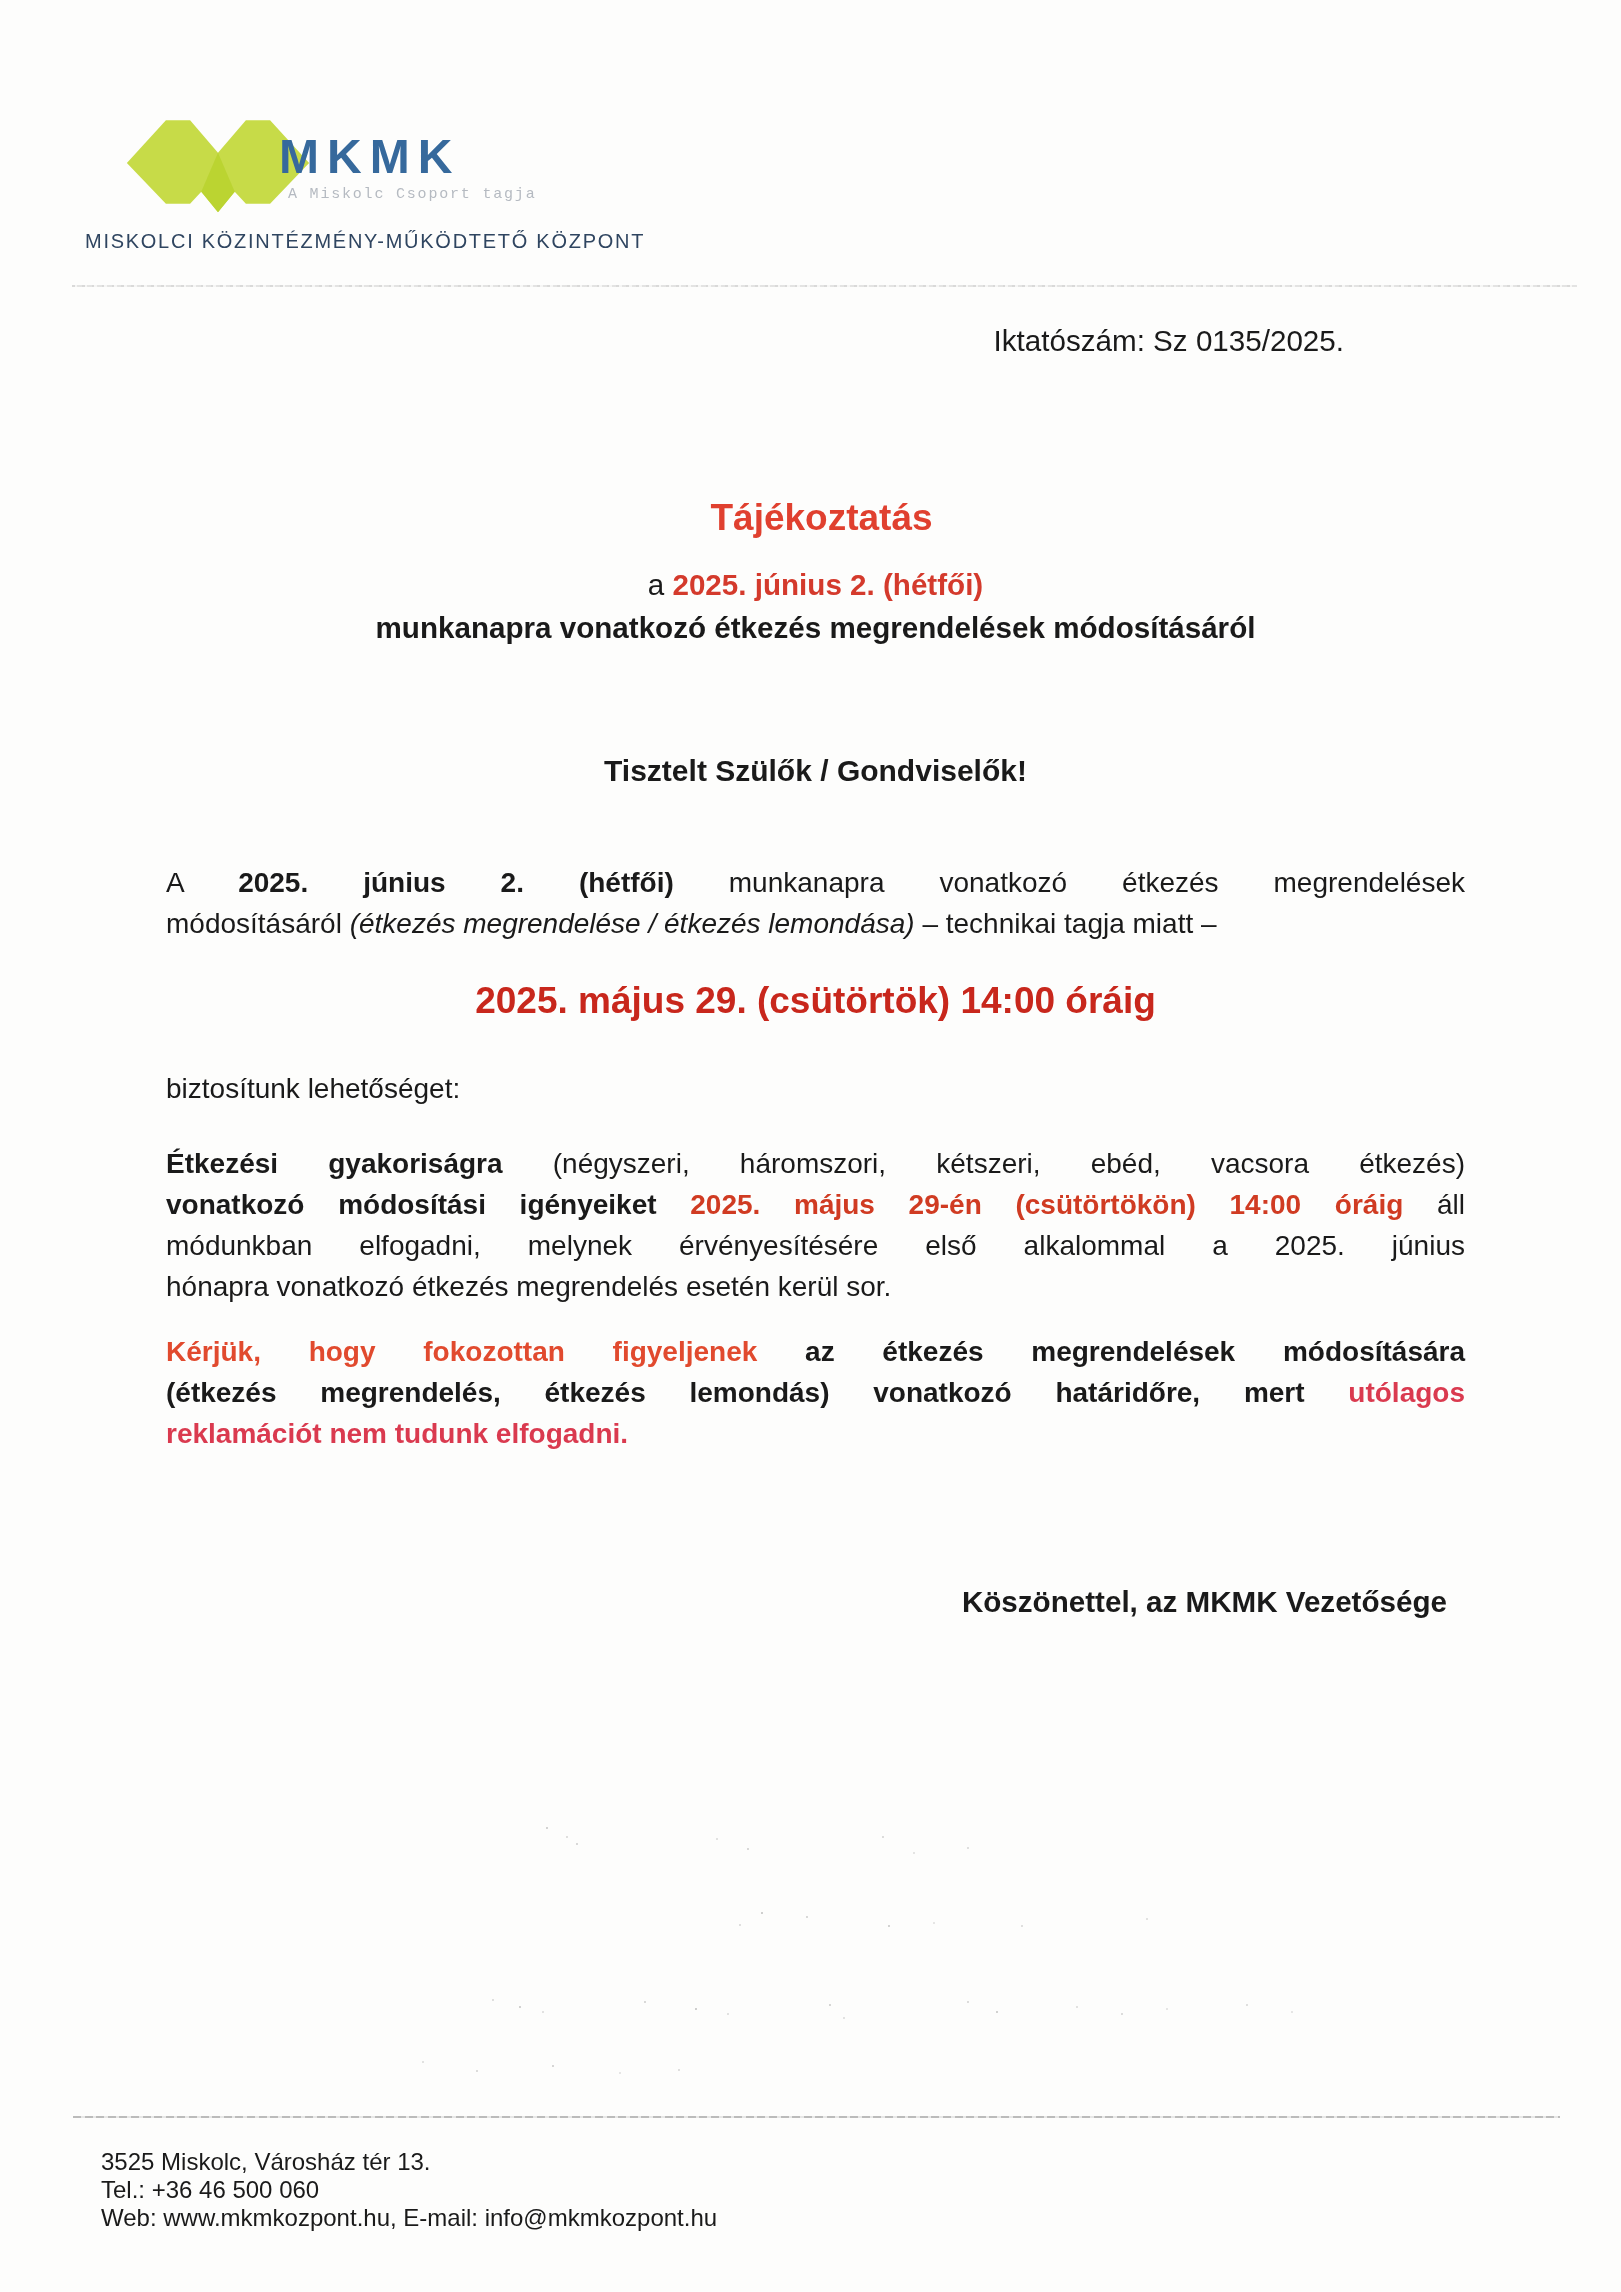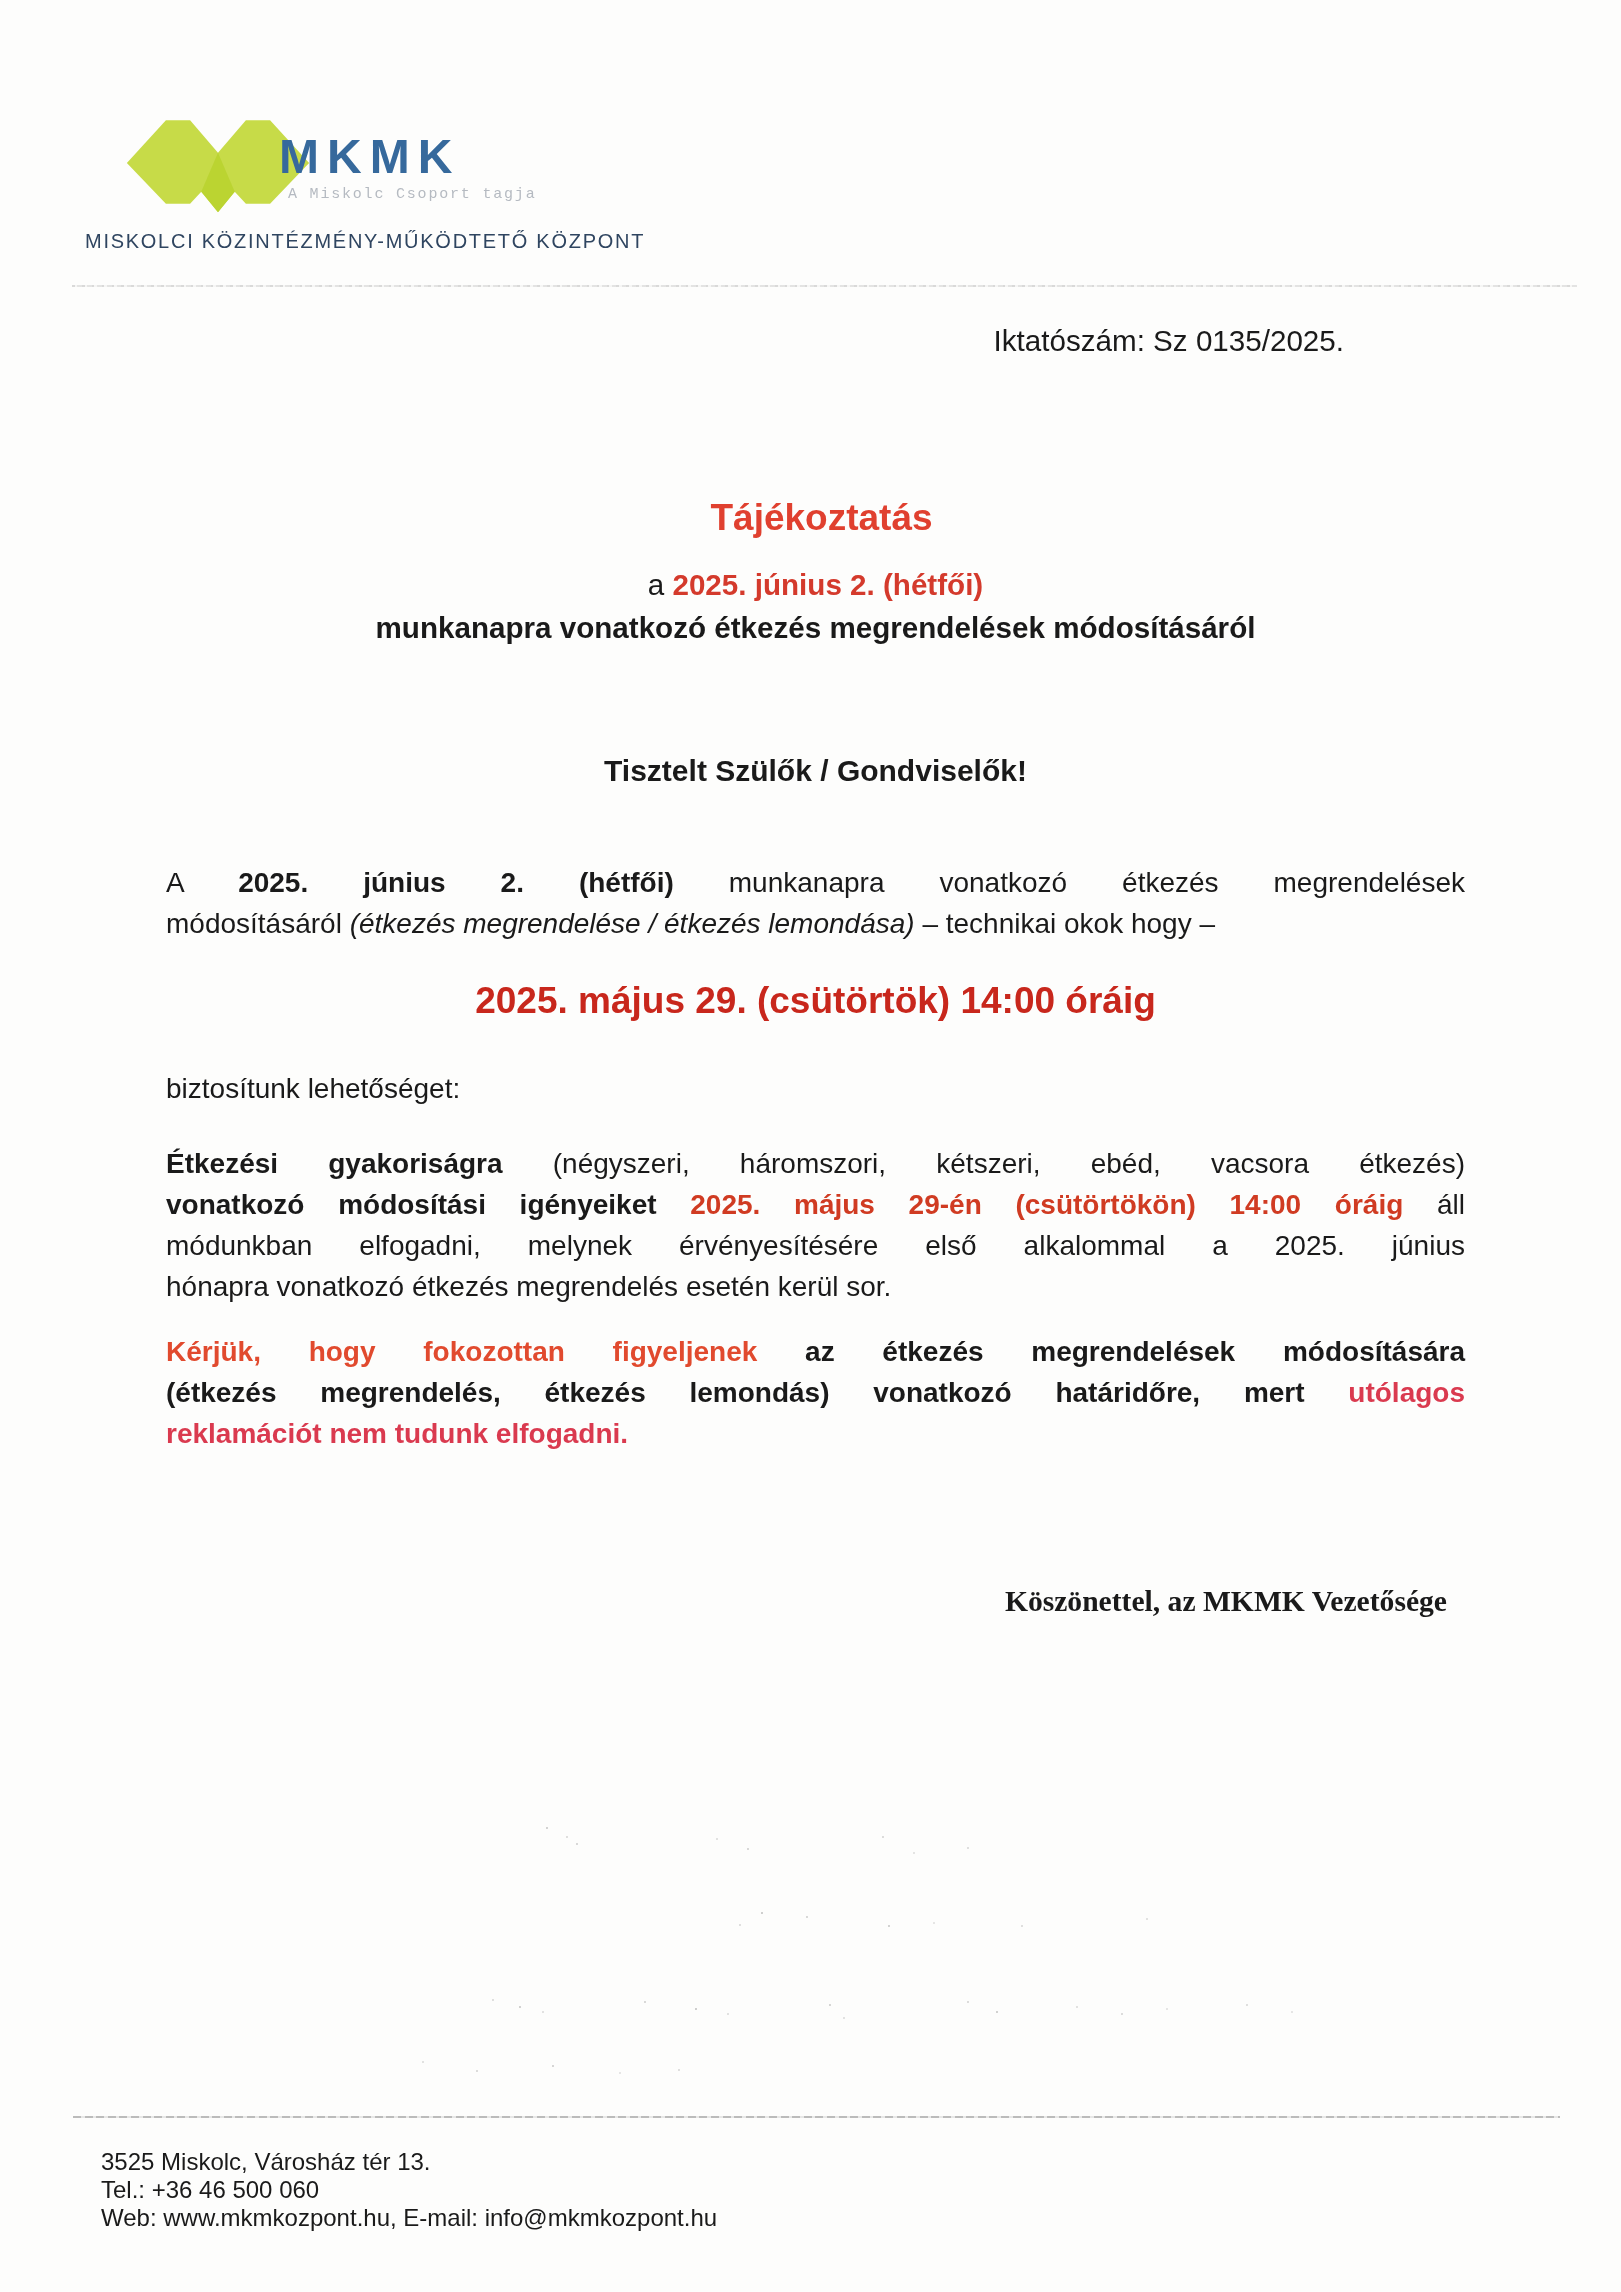--- a/index.html
+++ b/index.html
@@ -70,21 +70,21 @@
     font-size:37px;font-weight:bold;
     color:var(--deadline-red,#c8271c);
   }
   .p2a{top:1068px;}
   .p2{top:1143px;}
   .p2 .lead{font-weight:bold;}
   .p2 .reddate{color:var(--inline-date-red,#d03b22);font-weight:bold;}
   .p3{top:1331px;font-weight:bold;}
   .p3 .warn{color:var(--warning-red,#e14a2e);}
   .p3 .claim{color:var(--claim-red,#da3a4f);}
-  .closing{left:166px;top:1585px;width:1281px;text-align:right;font-size:29.6px;font-weight:bold;font-family:Liberation Serif, serif;}
+  .closing{left:166px;top:1585px;width:1281px;text-align:right;font-size:29.6px;font-weight:bold;}
 
   
   .noise{left:340px;top:1791px;width:1.8px;height:1.8px;background:transparent;border-radius:50%;
     box-shadow:
       206px 36px 0 0 rgba(40,40,40,.25), 226px 45px 0 0 rgba(40,40,40,.18),
       236px 52px 0 0 rgba(40,40,40,.22), 376px 47px 0 0 rgba(40,40,40,.16),
       407px 57px 0 0 rgba(40,40,40,.22), 542px 45px 0 0 rgba(40,40,40,.20),
       573px 61px 0 0 rgba(40,40,40,.15), 627px 56px 0 0 rgba(40,40,40,.18),
       421px 121px 0 0 rgba(40,40,40,.28), 399px 133px 0 0 rgba(40,40,40,.18),
       466px 125px 0 0 rgba(40,40,40,.22), 548px 134px 0 0 rgba(40,40,40,.25),
@@ -124,21 +124,21 @@
   <div class="abs ref">Iktatószám: Sz 0135/2025.</div>
 
   <h1 class="abs title">Tájékoztatás</h1>
   <div class="abs subtitle1"><span>a </span><span class="date">2025. június 2. (hétfői)</span></div>
   <div class="abs subtitle2">munkanapra vonatkozó étkezés megrendelések módosításáról</div>
 
   <div class="abs salutation">Tisztelt Szülők / Gondviselők!</div>
 
   <div class="abs body-col p1">
     <div class="line"><span>A </span><span class="bold">2025. június 2. (hétfői)</span><span> munkanapra vonatkozó étkezés megrendelések</span></div>
-    <div class="line last"><span>módosításáról </span><span class="italic">(étkezés megrendelése / étkezés lemondása)</span><span> – technikai okok hogy –</span></div>
+    <div class="line last"><span>módosításáról </span><span class="italic">(étkezés megrendelése / étkezés lemondása)</span><span> – technikai tagja miatt –</span></div>
   </div>
 
   <div class="abs deadline">2025. május 29. (csütörtök) 14:00 óráig</div>
 
   <div class="abs body-col p2a">biztosítunk lehetőséget:</div>
 
   <div class="abs body-col p2">
     <div class="line"><span class="lead">Étkezési gyakoriságra</span><span> (négyszeri, háromszori, kétszeri, ebéd, vacsora étkezés)</span></div>
     <div class="line"><span class="lead">vonatkozó módosítási igényeiket </span><span class="reddate">2025. május 29-én (csütörtökön) 14:00 óráig</span><span> áll</span></div>
     <div class="line">módunkban elfogadni, melynek érvényesítésére első alkalommal a 2025. június</div>

